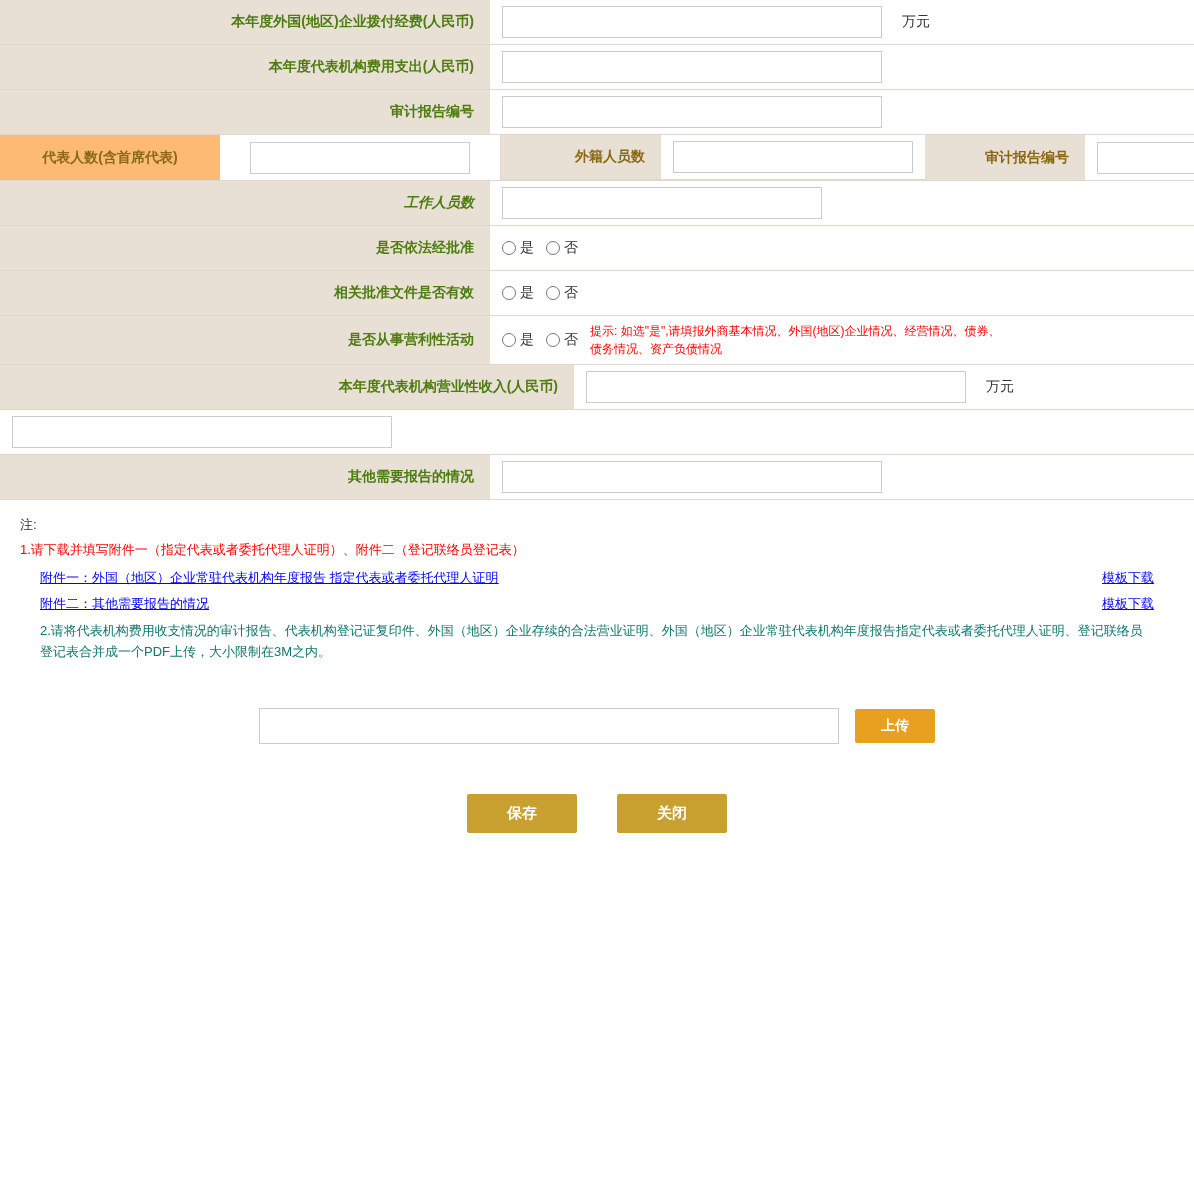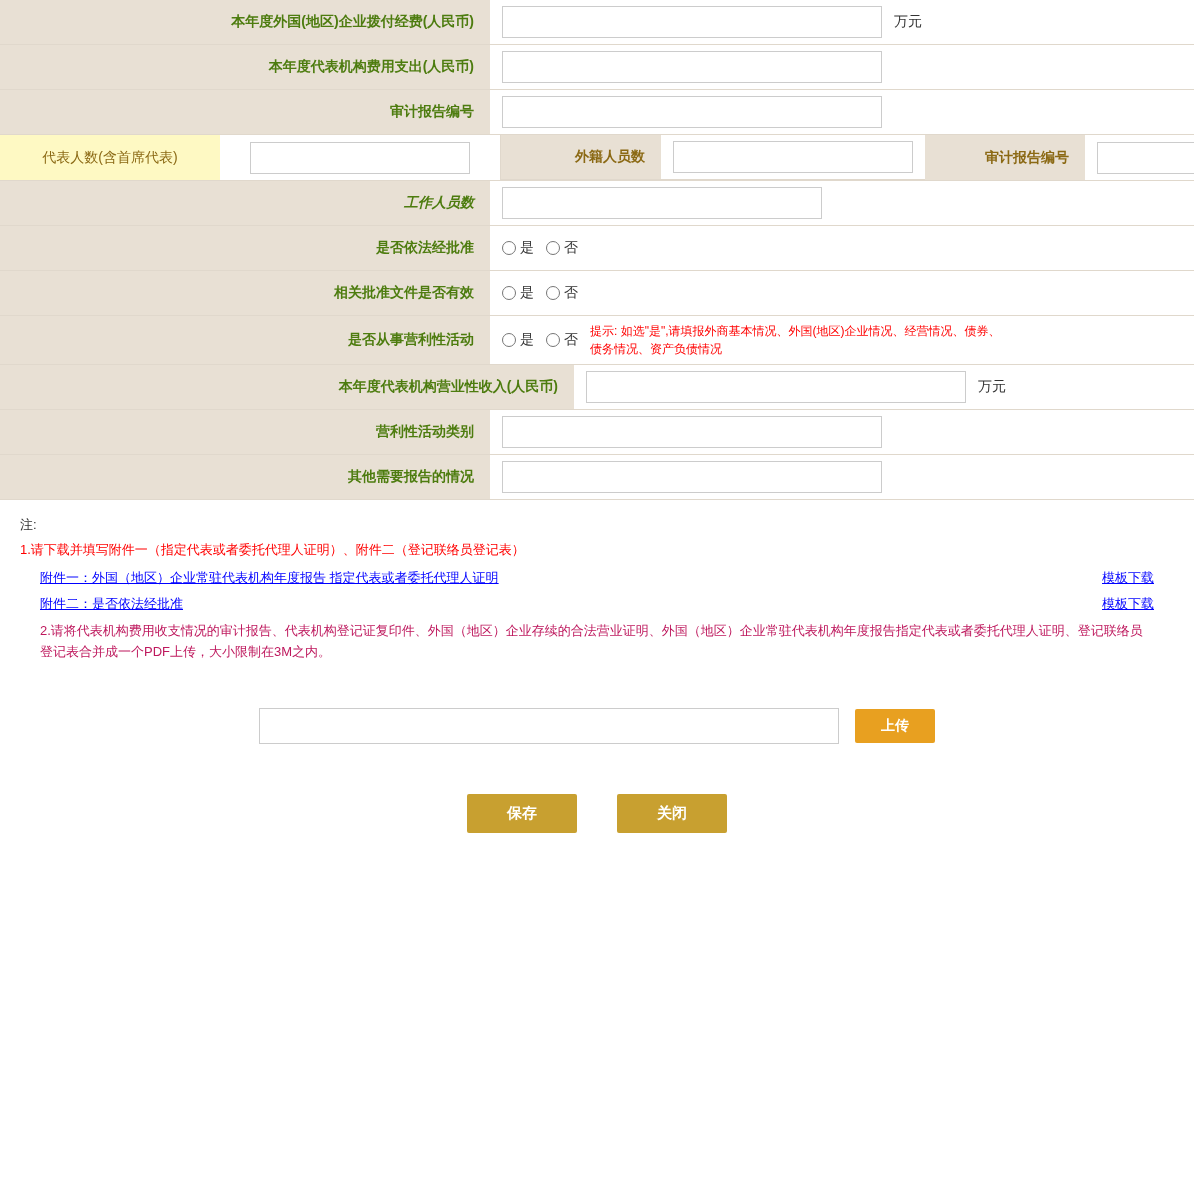--- a/index.html
+++ b/index.html
@@ -39,42 +39,42 @@
     }
     .form-input {
       border: 1px solid #ccc;
       height: 32px;
       padding: 0 8px;
       font-size: 13px;
       outline: none;
       background: #fff;
     }
     .wan-unit {
-      margin-left: 12px;
+      margin-left: 20px;
       color: #333;
       font-size: 14px;
     }
     
     .row-with-unit .form-input {
       width: 380px;
     }
     
     .input-full {
       width: 380px;
     }
     
     .rep-row {
       display: flex;
       border-bottom: 1px solid #e0d8cc;
     }
     .rep-label-cell {
       width: 220px;
-      background: #fef9c3;
+      background: #fdba74;
       color: #8b6914;
-      font-weight: normal;
+      font-weight: bold;
       display: flex;
       align-items: center;
       justify-content: center;
       text-align: center;
       padding: 8px 0;
       flex-shrink: 0;
     }
     .rep-input-cell {
       width: 280px;
       display: flex;
@@ -180,21 +180,21 @@
       font-size: 13px;
       cursor: pointer;
     }
     .download-link {
       color: blue;
       text-decoration: underline;
       font-size: 13px;
       cursor: pointer;
     }
     .notes-para {
-      color: #be185d;
+      color: #0f766e;
       font-size: 13px;
       line-height: 1.6;
       padding: 0 20px;
       margin-top: 8px;
     }
     
     .upload-section {
       display: flex;
       align-items: center;
       justify-content: center;
@@ -347,21 +347,20 @@
 
   <div class="form-row row-with-unit">
     <div class="form-label" style="width:574px;">本年度代表机构营业性收入(人民币)</div>
     <div class="form-input-cell">
       <input type="text" class="form-input" style="width: 380px;">
       <span class="wan-unit">万元</span>
     </div>
   </div>
 
   <div class="form-row">
-    <div class="form-label" style="width:490px;">营利性活动类别</div>
     <div class="form-input-cell">
       <input type="text" class="form-input input-full" style="">
     </div>
   </div>
 
   <div class="form-row">
     <div class="form-label" style="width:490px;">其他需要报告的情况</div>
     <div class="form-input-cell">
       <input type="text" class="form-input input-full" style="">
     </div>
@@ -370,21 +369,21 @@
   <div class="notes-section">
     <div class="notes-title">注:</div>
     <div class="notes-item">1.请下载并填写附件一（指定代表或者委托代理人证明）、附件二（登记联络员登记表）</div>
 
     <div class="attachment-row">
       <span class="attachment-link">附件一：外国（地区）企业常驻代表机构年度报告 指定代表或者委托代理人证明</span>
       <span class="download-link">模板下载</span>
     </div>
 
     <div class="attachment-row">
-      <span class="attachment-link">附件二：是否依法经批准</span>
+      <span class="attachment-link">附件二：其他需要报告的情况</span>
       <span class="download-link">模板下载</span>
     </div>
 
     <div class="notes-para">2.请将代表机构费用收支情况的审计报告、代表机构登记证复印件、外国（地区）企业存续的合法营业证明、外国（地区）企业常驻代表机构年度报告指定代表或者委托代理人证明、登记联络员登记表合并成一个PDF上传，大小限制在3M之内。</div>
   </div>
 
   <div class="upload-section">
     <input type="text" class="upload-input" style="">
     <button class="upload-btn">上传</button>
   </div>

